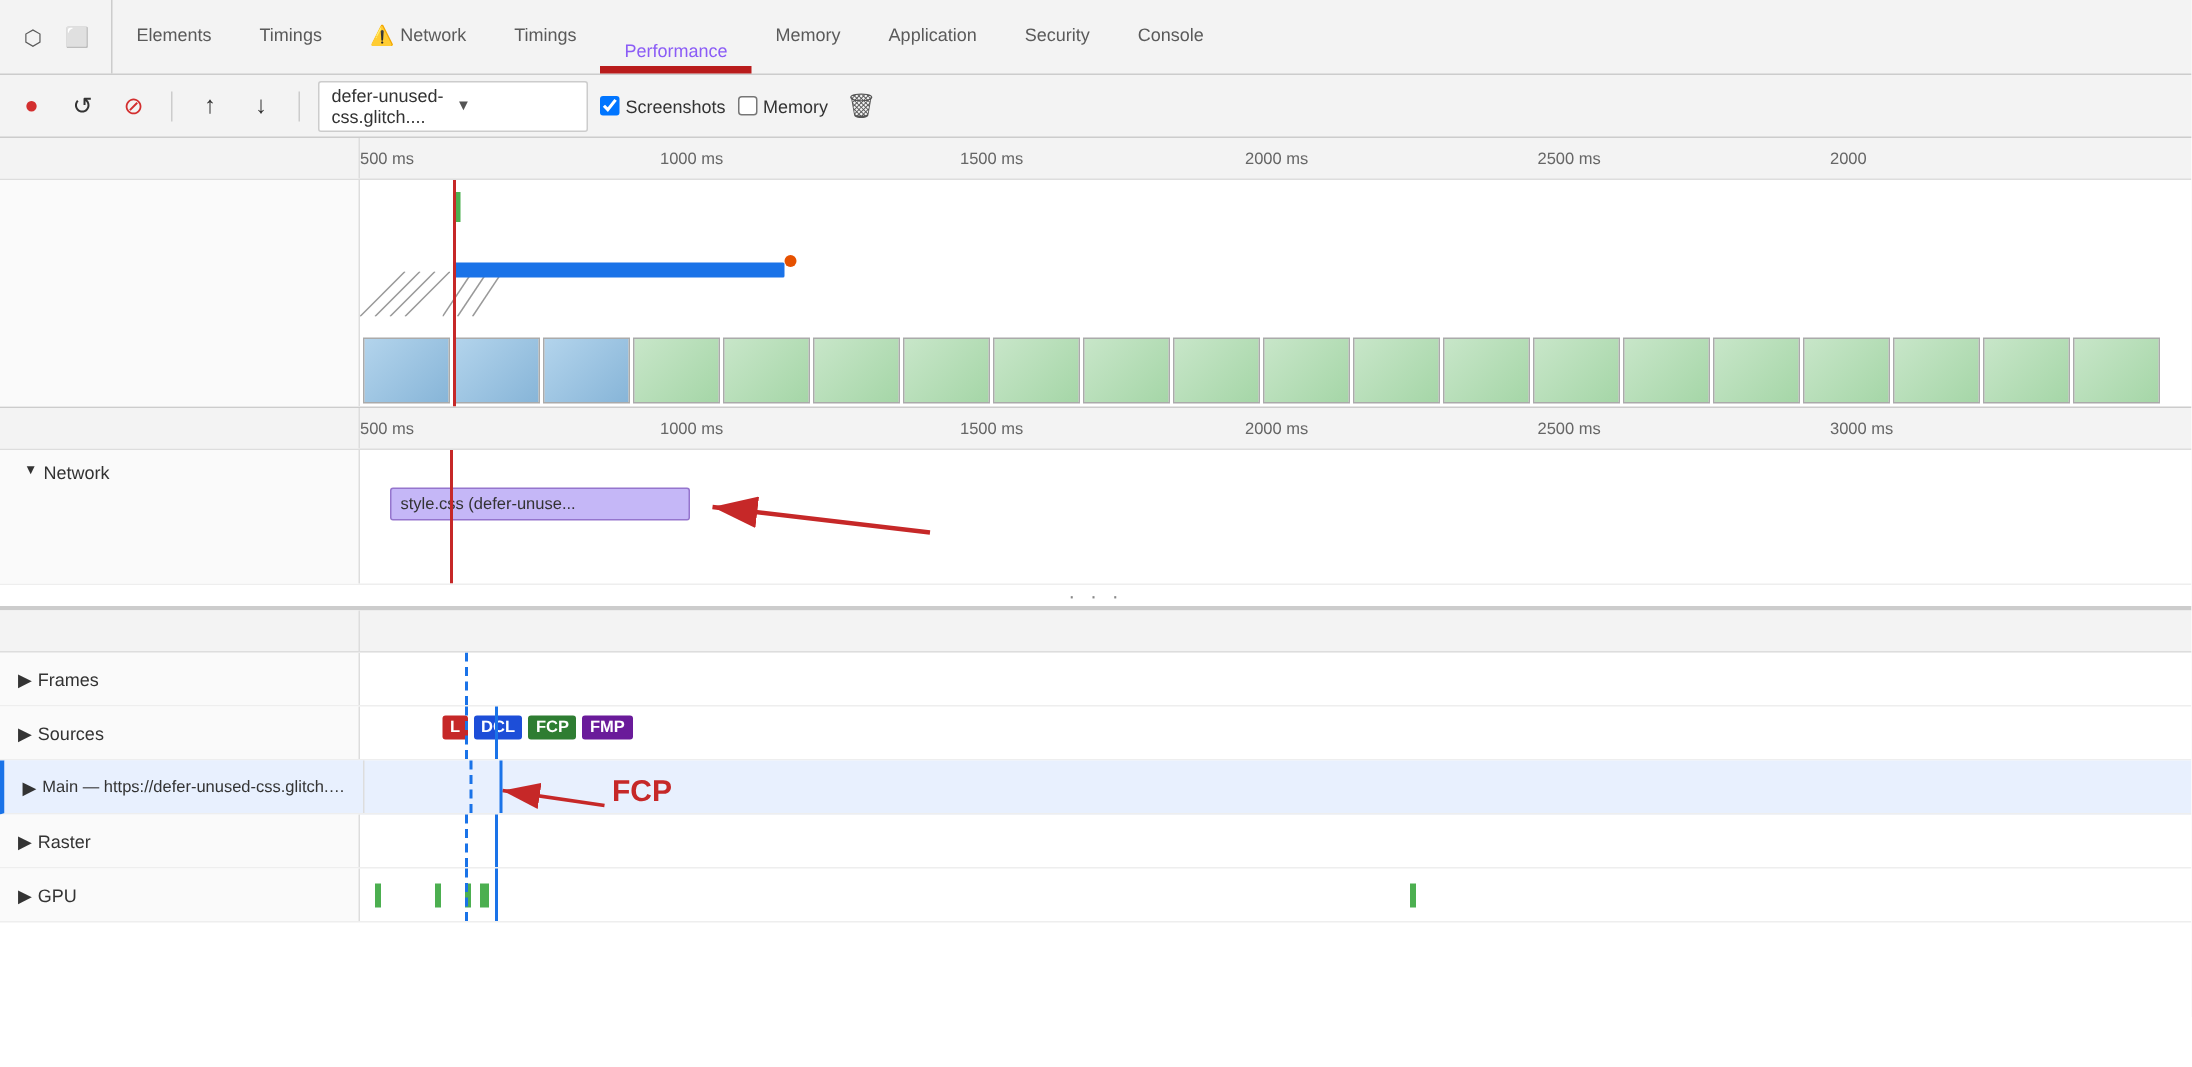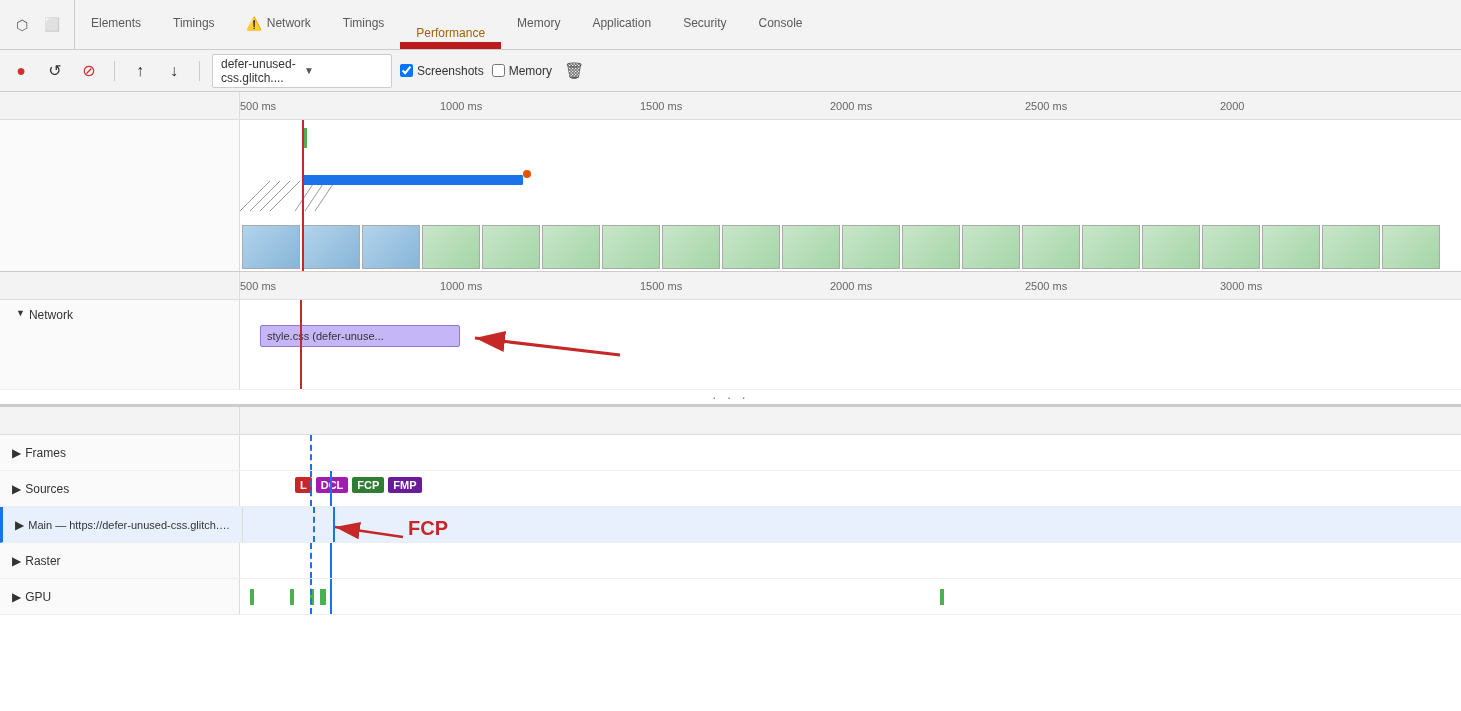--- a/index.html
+++ b/index.html
@@ -32,22 +32,22 @@
       align-items: center;
       padding: 0 16px;
       font-size: 12px;
       color: #5a5a5a;
       cursor: pointer;
       border-bottom: 3px solid transparent;
       position: relative;
       justify-content: flex-end;
     }
     .tab-item.active {
-      color: #a16207;
-      border-bottom: 7px solid #b91c1c;
+      color: #8b5cf6;
+      border-bottom: 5px solid #b91c1c;
       margin-top: 24px;
     }
     .tab-item .warn-icon {
       color: #f5a623;
       margin-right: 4px;
       font-size: 13px;
     }
 
     
     .toolbar {
@@ -223,21 +223,21 @@
       align-items: center;
       justify-content: center;
       padding: 2px 5px;
       border-radius: 2px;
       font-size: 11px;
       font-weight: bold;
       color: white;
       margin-right: 2px;
     }
     .badge-l { background: #c62828; }
-    .badge-dcl { background: #a21caf; }
+    .badge-dcl { background: #1d4ed8; }
     .badge-fcp { background: #2e7d32; }
     .badge-fmp { background: #6a1b9a; }
 
     
     .style-css-bar {
       position: absolute;
       top: 20px;
       left: 22px;
       height: 22px;
       background: #c5b7f7;

